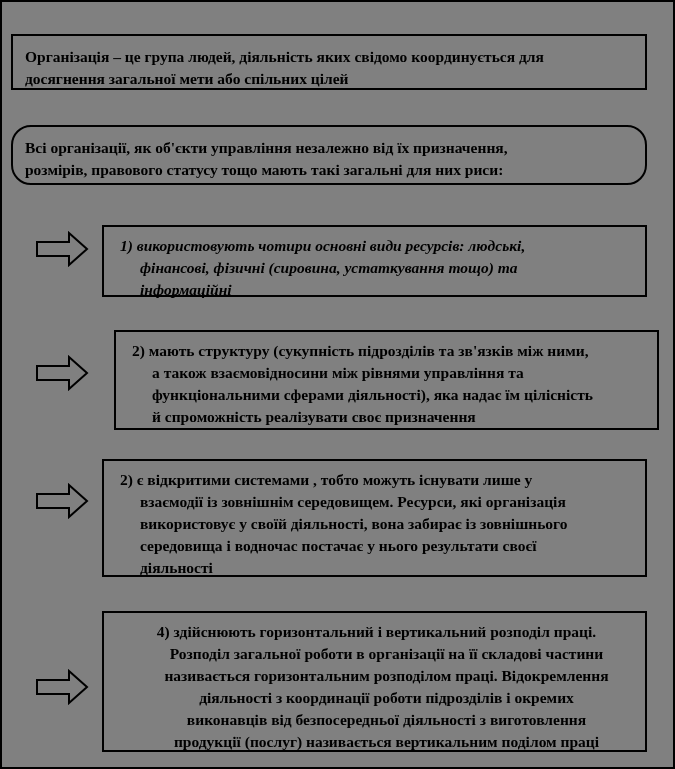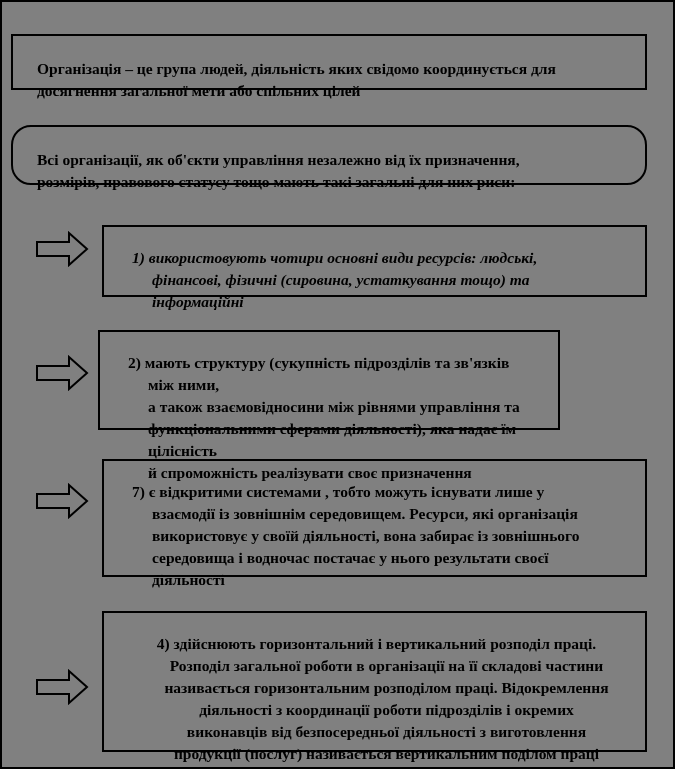--- a/index.html
+++ b/index.html
@@ -15,36 +15,36 @@
     color: #000;
     overflow: hidden;
   }
   .box {
     position: absolute;
     border: 2px solid #000;
     box-sizing: border-box;
     background: transparent;
   }
   .box p {
-    margin: 16px;
+    margin: 4px;
     font-size: 15.5px;
     line-height: 22px;
     white-space: pre-line;
   }
   .intro p {
     padding: 6px 8px 0 8px;
   }
   .feat p {
     padding: 4px 8px 0 32px;
     text-indent: -20px;
   }
   .intro-1 { left: 9px;  top: 32px;  width: 636px; height: 56px; }
   .intro-2 { left: 9px;  top: 123px; width: 636px; height: 60px; border-radius: 20px; }
   .feat-1  { left: 100px; top: 223px; width: 545px; height: 72px; font-style: italic; }
-  .feat-2  { left: 96px; top: 328px; width: 462px; height: 100px; }
+  .feat-2  { left: 112px; top: 328px; width: 545px; height: 100px; }
   .feat-3  { left: 100px; top: 457px; width: 545px; height: 118px; }
   .feat-4  { left: 100px; top: 609px; width: 545px; height: 141px; text-align: center; }
   .arrow {
     position: absolute;
     left: 33px;
     width: 54px;
     height: 36px;
   }
   .arrow-1 { top: 229px; }
   .arrow-2 { top: 353px; }
@@ -89,21 +89,21 @@
 функціональними  сферами діяльності), яка надає їм цілісність
 й спроможність реалізувати своє призначення</p>
   </div>
 
   <div class="arrow arrow-3">
     <svg viewBox="0 0 54 36" xmlns="http://www.w3.org/2000/svg">
       <polygon points="2,11 34,11 34,2 52,18 34,34 34,25 2,25" fill="none" stroke="#000000" stroke-width="2" stroke-linejoin="miter"></polygon>
     </svg>
   </div>
   <div class="box feat feat-3">
-    <p>7) є відкритими системами , тобто можуть існувати лише  у
+    <p>2) є відкритими системами , тобто можуть існувати лише  у
 взаємодії із зовнішнім  середовищем. Ресурси, які організація
 використовує у своїй діяльності, вона забирає із зовнішнього
 середовища і  водночас постачає у нього результати своєї
 діяльності</p>
   </div>
 
   <div class="arrow arrow-4">
     <svg viewBox="0 0 54 36" xmlns="http://www.w3.org/2000/svg">
       <polygon points="2,11 34,11 34,2 52,18 34,34 34,25 2,25" fill="none" stroke="#000000" stroke-width="2" stroke-linejoin="miter"></polygon>
     </svg>

